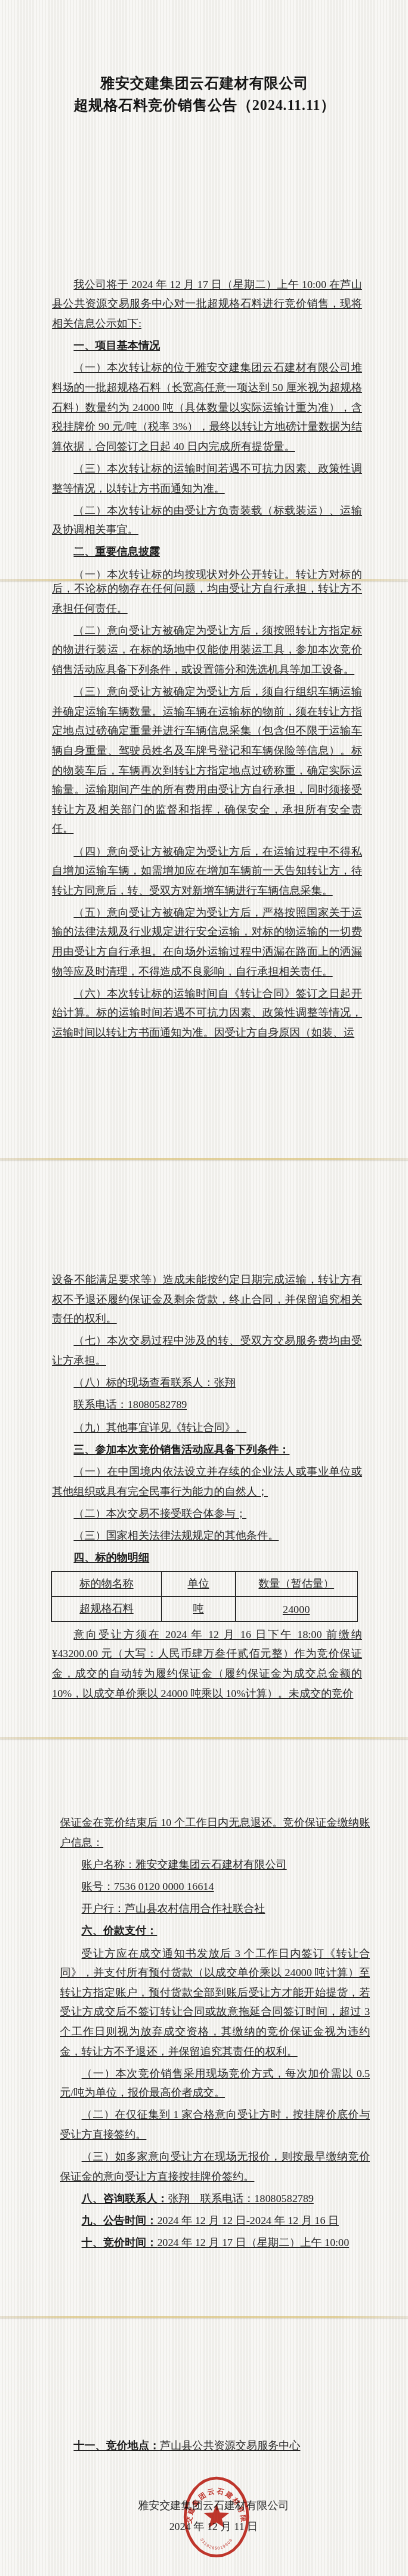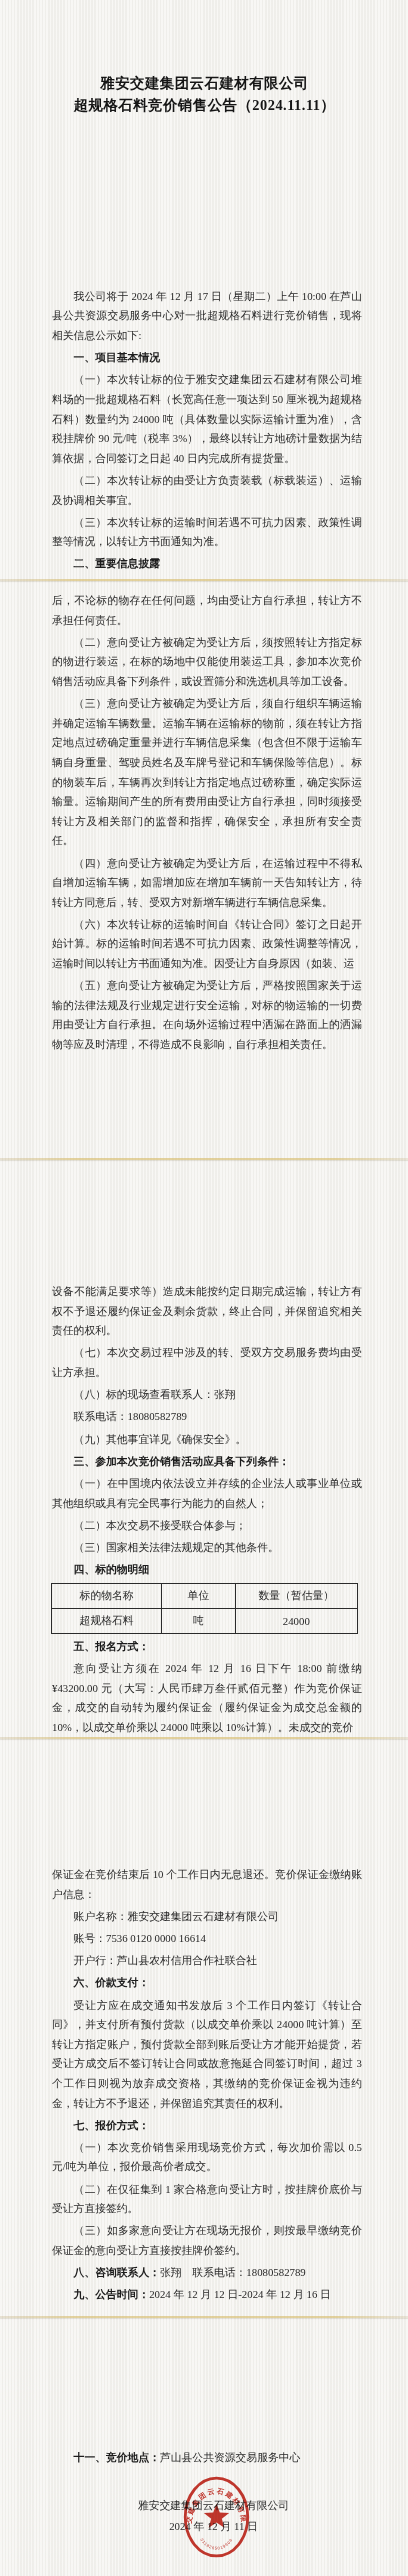--- a/index.html
+++ b/index.html
@@ -30,27 +30,28 @@
       rgba(214,186,104,0.62) 82%, rgba(150,120,50,0.14));
     box-shadow:0 0.5px 1px rgba(90,70,20,0.25);
     pointer-events:none;
   }
   .title-block{margin-top:73px; text-align:center;}
   .title-line{
     font-size:14.4px; line-height:21.6px; font-weight:700; color:#151515;
     letter-spacing:0.5px; margin:0;
   }
   .content{
-    position:absolute; left:52px; width:310px; top:12px;
+    position:absolute; left:52px; width:310px; top:0;
     box-sizing:border-box;
+    text-decoration:underline;
   }
   .c1{padding-top:138px;}
   .c2{}
   .c3{padding-top:112px;}
-  .c4{padding-top:116px;}
+  .c4{padding-top:76px;margin-left:8px;}
   .c5{padding-top:120px;}
   .content p{
     margin:0 0 2.6px 0;
     font-size:10.8px;
     line-height:19.6px;
     text-align:justify;
     text-justify:inter-ideograph;
   }
   .ind{text-indent:21.6px;}
   .h{
@@ -93,83 +94,82 @@
 
   <div class="page first">
     <div class="title-block">
       <p class="title-line">雅安交建集团云石建材有限公司</p>
       <p class="title-line">超规格石料竞价销售公告（2024.11.11）</p>
     </div>
     <div class="content c1" style="position:relative; margin-top:20.6px;">
       <p class="ind">我公司将于 2024 年 12 月 17 日（星期二）上午 10:00 在芦山县公共资源交易服务中心对一批超规格石料进行竞价销售，现将相关信息公示如下:</p>
       <p class="ind h">一、项目基本情况</p>
       <p class="ind">（一）本次转让标的位于雅安交建集团云石建材有限公司堆料场的一批超规格石料（长宽高任意一项达到 50 厘米视为超规格石料）数量约为 24000 吨（具体数量以实际运输计重为准），含税挂牌价 90 元/吨（税率 3%），最终以转让方地磅计量数据为结算依据，合同签订之日起 40 日内完成所有提货量。</p>
+      <p class="ind">（三）本次转让标的运输时间若遇不可抗力因素、政策性调整等情况，以转让方书面通知为准。</p>
       <p class="ind">（二）本次转让标的由受让方负责装载（标载装运）、运输及协调相关事宜。</p>
-      <p class="ind">（三）本次转让标的运输时间若遇不可抗力因素、政策性调整等情况，以转让方书面通知为准。</p>
       <p class="ind h">二、重要信息披露</p>
       <p class="ind">（一）本次转让标的均按现状对外公开转让。转让方对标的所做的数量、质量等数据均属参考性意见，不代表转让方的任何担保。意向受让方报名前应自行了解标的情况。意向受让方报名则视为其完全了解标的的情况，对标的物所有情况无异议，成交</p>
     </div>
   </div>
 
   <div class="page">
     <div class="content c2">
       <p>后，不论标的物存在任何问题，均由受让方自行承担，转让方不承担任何责任。</p>
       <p class="ind">（二）意向受让方被确定为受让方后，须按照转让方指定标的物进行装运，在标的场地中仅能使用装运工具，参加本次竞价销售活动应具备下列条件，或设置筛分和洗选机具等加工设备。</p>
       <p class="ind">（三）意向受让方被确定为受让方后，须自行组织车辆运输并确定运输车辆数量。运输车辆在运输标的物前，须在转让方指定地点过磅确定重量并进行车辆信息采集（包含但不限于运输车辆自身重量、驾驶员姓名及车牌号登记和车辆保险等信息）。标的物装车后，车辆再次到转让方指定地点过磅称重，确定实际运输量。运输期间产生的所有费用由受让方自行承担，同时须接受转让方及相关部门的监督和指挥，确保安全，承担所有安全责任。</p>
       <p class="ind">（四）意向受让方被确定为受让方后，在运输过程中不得私自增加运输车辆，如需增加应在增加车辆前一天告知转让方，待转让方同意后，转、受双方对新增车辆进行车辆信息采集。</p>
+      <p class="ind">（五）意向受让方被确定为受让方后，严格按照国家关于运输的法律法规及行业规定进行安全运输，对标的物运输的一切费用由受让方自行承担。在向场外运输过程中洒漏在路面上的洒漏物等应及时清理，不得造成不良影响，自行承担相关责任。</p>
       <p class="ind">（六）本次转让标的运输时间自《转让合同》签订之日起开始计算。标的运输时间若遇不可抗力因素、政策性调整等情况，运输时间以转让方书面通知为准。因受让方自身原因（如装、运</p>
-      <p class="ind">（五）意向受让方被确定为受让方后，严格按照国家关于运输的法律法规及行业规定进行安全运输，对标的物运输的一切费用由受让方自行承担。在向场外运输过程中洒漏在路面上的洒漏物等应及时清理，不得造成不良影响，自行承担相关责任。</p>
     </div>
   </div>
 
   <div class="page">
     <div class="content c3">
       <p>设备不能满足要求等）造成未能按约定日期完成运输，转让方有权不予退还履约保证金及剩余货款，终止合同，并保留追究相关责任的权利。</p>
       <p class="ind">（七）本次交易过程中涉及的转、受双方交易服务费均由受让方承担。</p>
       <p class="ind">（八）标的现场查看联系人：张翔</p>
       <p class="ind">联系电话：18080582789</p>
-      <p class="ind">（九）其他事宜详见《确保安全》。</p>
+      <p class="ind">（九）其他事宜详见《转让合同》。</p>
       <p class="ind h">三、参加本次竞价销售活动应具备下列条件：</p>
       <p class="ind">（一）在中国境内依法设立并存续的企业法人或事业单位或其他组织或具有完全民事行为能力的自然人；</p>
       <p class="ind">（二）本次交易不接受联合体参与；</p>
       <p class="ind">（三）国家相关法律法规规定的其他条件。</p>
       <p class="ind h">四、标的物明细</p>
       <table class="items">
         <tbody>
           <tr>
             <td class="colw1">标的物名称</td>
             <td class="colw2">单位</td>
             <td class="colw3">数量（暂估量）</td>
           </tr>
           <tr>
             <td>超规格石料</td>
             <td>吨</td>
             <td>24000</td>
           </tr>
         </tbody>
       </table>
-      <p class="ind h">五、报名方式：</p>
       <p class="ind">意向受让方须在 2024 年 12 月 16 日下午 18:00 前缴纳 ¥43200.00 元（大写：人民币肆万叁仟贰佰元整）作为竞价保证金，成交的自动转为履约保证金（履约保证金为成交总金额的 10%，以成交单价乘以 24000 吨乘以 10%计算）。未成交的竞价</p>
     </div>
   </div>
 
   <div class="page">
     <div class="content c4">
       <p>保证金在竞价结束后 10 个工作日内无息退还。竞价保证金缴纳账户信息：</p>
       <p class="ind">账户名称：雅安交建集团云石建材有限公司</p>
       <p class="ind">账号：7536 0120 0000 16614</p>
       <p class="ind">开户行：芦山县农村信用合作社联合社</p>
       <p class="ind h">六、价款支付：</p>
       <p class="ind">受让方应在成交通知书发放后 3 个工作日内签订《转让合同》，并支付所有预付货款（以成交单价乘以 24000 吨计算）至转让方指定账户，预付货款全部到账后受让方才能开始提货，若受让方成交后不签订转让合同或故意拖延合同签订时间，超过 3 个工作日则视为放弃成交资格，其缴纳的竞价保证金视为违约金，转让方不予退还，并保留追究其责任的权利。</p>
-      <p class="ind h">七、报价方式：</p>
       <p class="ind">（一）本次竞价销售采用现场竞价方式，每次加价需以 0.5 元/吨为单位，报价最高价者成交。</p>
       <p class="ind">（二）在仅征集到 1 家合格意向受让方时，按挂牌价底价与受让方直接签约。</p>
       <p class="ind">（三）如多家意向受让方在现场无报价，则按最早缴纳竞价保证金的意向受让方直接按挂牌价签约。</p>
       <p class="ind"><span class="lbl">八、咨询联系人：</span><span>张翔　联系电话：18080582789</span></p>
       <p class="ind"><span class="lbl">九、公告时间：</span><span>2024 年 12 月 12 日-2024 年 12 月 16 日</span></p>
+      <p class="ind"><span class="lbl">十、竞价时间：</span><span>2024 年 12 月 17 日（星期二）上午 10:00</span></p>
     </div>
   </div>
 
   <div class="page last">
     <div class="content c5">
       <p class="ind"><span class="lbl">十一、竞价地点：</span><span>芦山县公共资源交易服务中心</span></p>
     </div>
     <div class="sig-block">
       <div>雅安交建集团云石建材有限公司</div>
       <div>2024 年 12 月 11 日</div>

